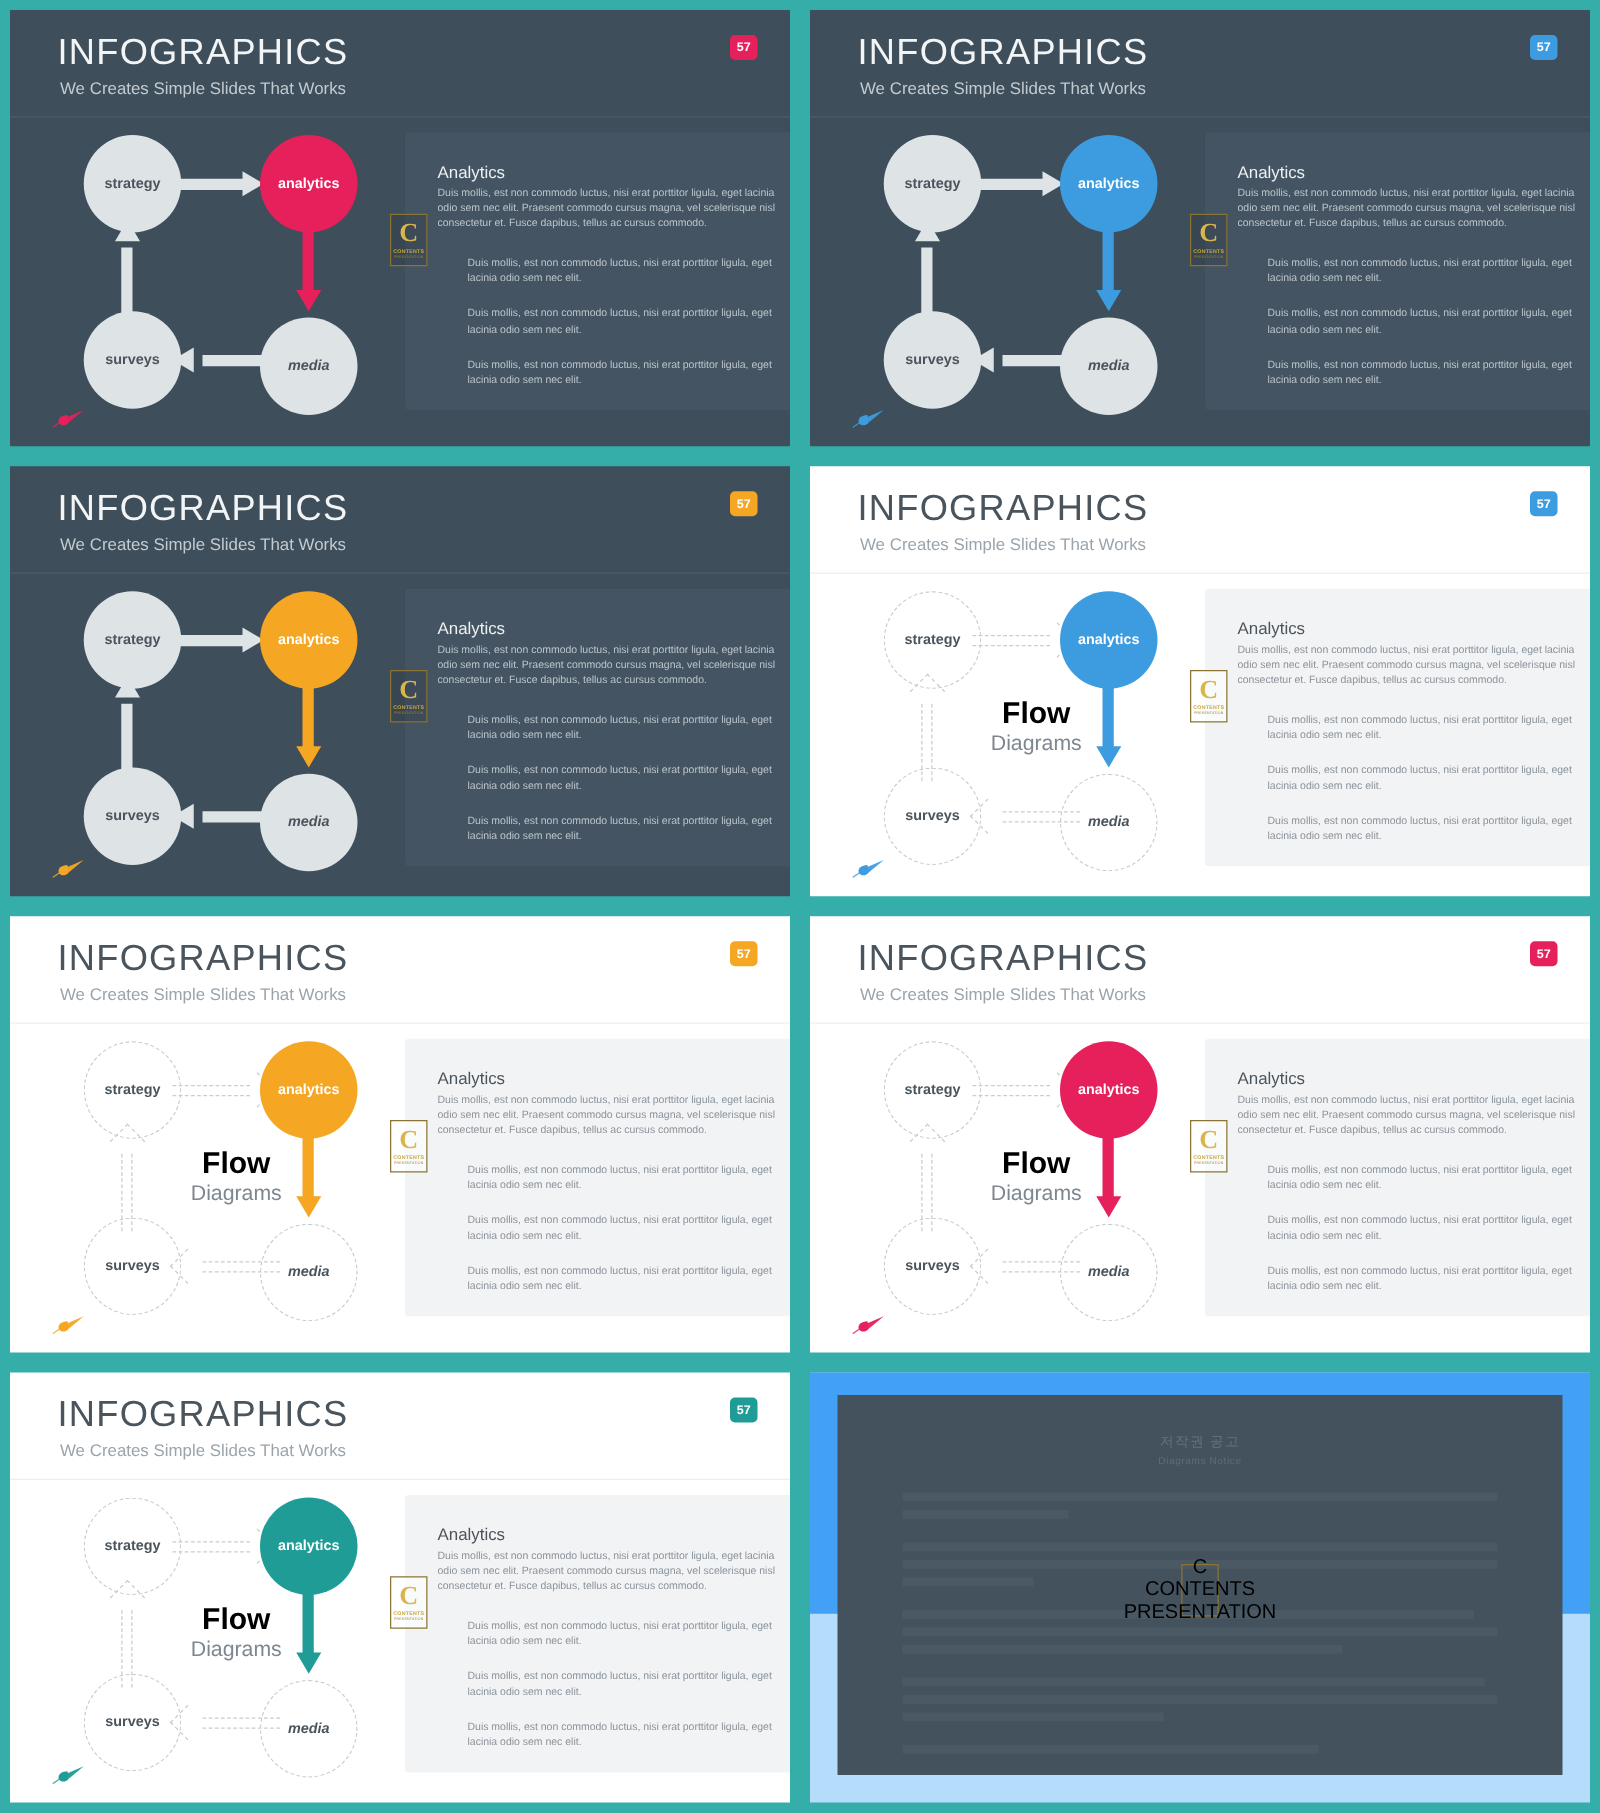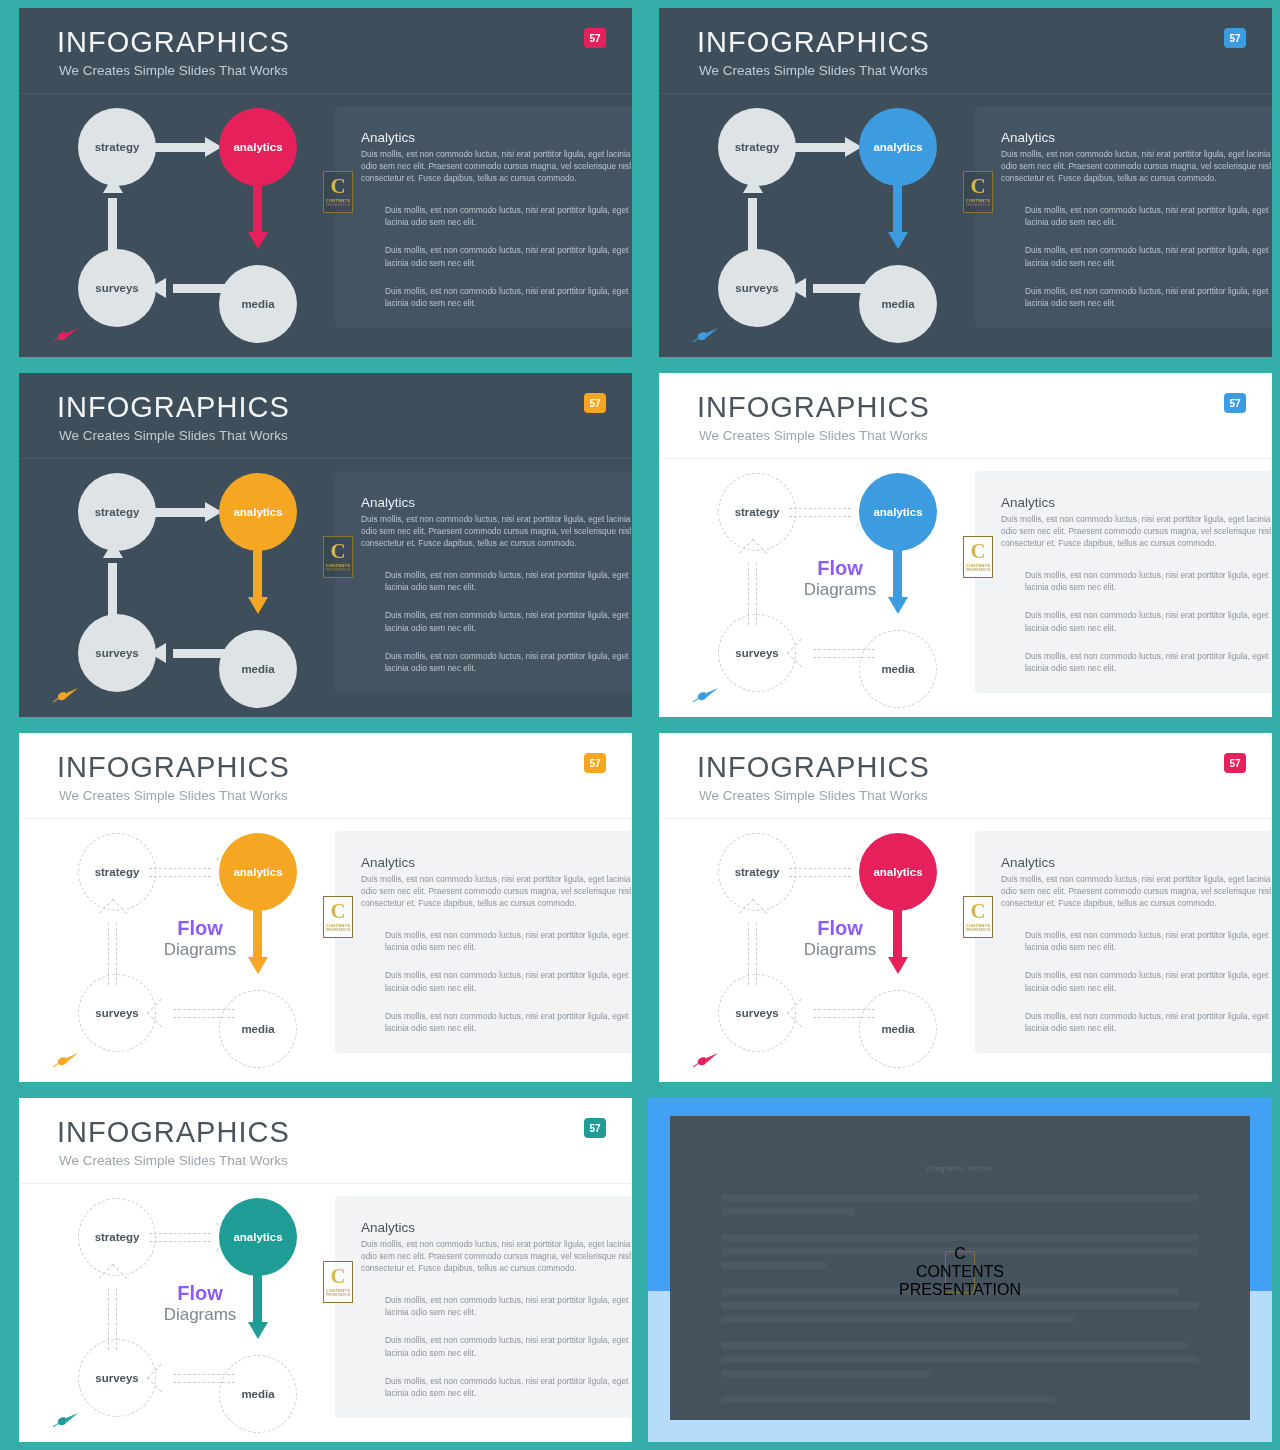--- a/index.html
+++ b/index.html
@@ -16,21 +16,20 @@
     grid-template-rows: 365px 360px 365px 360px;
     background: #35ADA8;
   }
   .cell { position: relative; overflow: hidden; }
 
   
   .slide {
     position: absolute;
     left: 8px; top: 8px; right: 8px; bottom: 8px;
     overflow: hidden;
-    margin-left: 11px;
   }
   .slide.dark  { background: #3E4E5A; }
   .slide.light { background: #FFFFFF; }
 
   
   .hdr { position: absolute; left: 0; top: 0; right: 0; height: 86px; }
   .slide.dark  .hdr { border-bottom: 1px solid rgba(255,255,255,0.08); }
   .slide.light .hdr { border-bottom: 1px solid #ECEFF1; }
   .title {
     position: absolute; left: 38px; top: 18px;
@@ -56,21 +55,21 @@
   .diagram { position: absolute; left: 30px; top: 96px; width: 280px; height: 225px; }
 
   .node {
     position: absolute; width: 78px; height: 78px; border-radius: 50%;
     display: flex; align-items: center; justify-content: center;
     font-size: 11.5px; font-weight: 700; z-index: 3;
   }
   .node.n-strategy { left: 29px;  top: 4px; }
   .node.n-analytics{ left: 170px; top: 4px; }
   .node.n-surveys  { left: 29px;  top: 145px; }
-  .node.n-media    { left: 170px; top: 161px; }
+  .node.n-media    { left: 170px; top: 150px; font-style: italic; }
 
   
   .sty-solid .node            { background: #DEE3E6; color: #4A545C; }
   .sty-solid .node.n-analytics{ color: #fff; }
   
   .sty-dashed .node            { background: transparent; border: 1.6px dashed #C8CDD2; color: #4A545C; }
   .sty-dashed .node.n-analytics{ border: none; color: #fff; }
 
   
 
@@ -117,21 +116,21 @@
                              transform: rotate(45deg); left: 58px; top: 0; }
   .sty-dashed .arw-l .head { border-bottom: 1.5px dashed #C8CDD2; border-left: 1.5px dashed #C8CDD2;
                              transform: rotate(45deg); left: 2px; top: 0; }
   .sty-dashed .arw-d .head { border-bottom: 1.5px dashed #C8CDD2; border-right: 1.5px dashed #C8CDD2;
                              transform: rotate(45deg); left: 0; top: 56px; }
   .sty-dashed .arw-u .head { border-top: 1.5px dashed #C8CDD2; border-left: 1.5px dashed #C8CDD2;
                              transform: rotate(45deg); left: 0; top: 2px; }
 
   
   .flowlabel { position: absolute; left: 96px; top: 88px; width: 110px; text-align: center; z-index: 4; }
-  .flowlabel .l1 { font-size: 20px; font-weight: 700; color: #8b5cf6; line-height: 1.15; }
+  .flowlabel .l1 { font-size: 24px; font-weight: 700; color: #000000; line-height: 1.15; }
   .flowlabel .l2 { font-size: 17px; font-weight: 400; color: #7D878F; line-height: 1.15; }
 
   
   .panel {
     position: absolute; left: 316px; top: 98px; width: 310px; height: 222px;
     border-radius: 3px;
   }
   .slide.dark  .panel { background: #445462; }
   .slide.light .panel { background: #F2F3F4; }
   .p-head {
@@ -620,20 +619,21 @@
             <path d="M25 1 L11 7 L13 11 L25 1 Z" fill="#1F9C96" opacity="0.95"></path>
             <path d="M12 5 C7 5 4 8 5 11 C6 14 11 14 13 11 Z" fill="#1F9C96"></path>
             <path d="M6 11 L0 15" stroke="#1F9C96" stroke-width="1.2" fill="none" opacity="0.8"></path>
           </svg></div>
       </div>
     </div>
     <div class="cell">
       <div class="cr-outer">
         <div class="cr-band"></div>
         <div class="cr-inner">
+          <div class="cr-title">저작권 공고</div>
           <div class="cr-sub">Diagrams Notice</div>
           <div class="cr-body">
             <div class="cr-line" style="width:100%"></div>
             <div class="cr-line" style="width:28%"></div>
             <div style="height:12px"></div>
             <div class="cr-line" style="width:100%"></div>
             <div class="cr-line" style="width:100%"></div>
             <div class="cr-line" style="width:22%"></div>
             <div style="height:12px"></div>
             <div class="cr-line" style="width:96%"></div>

